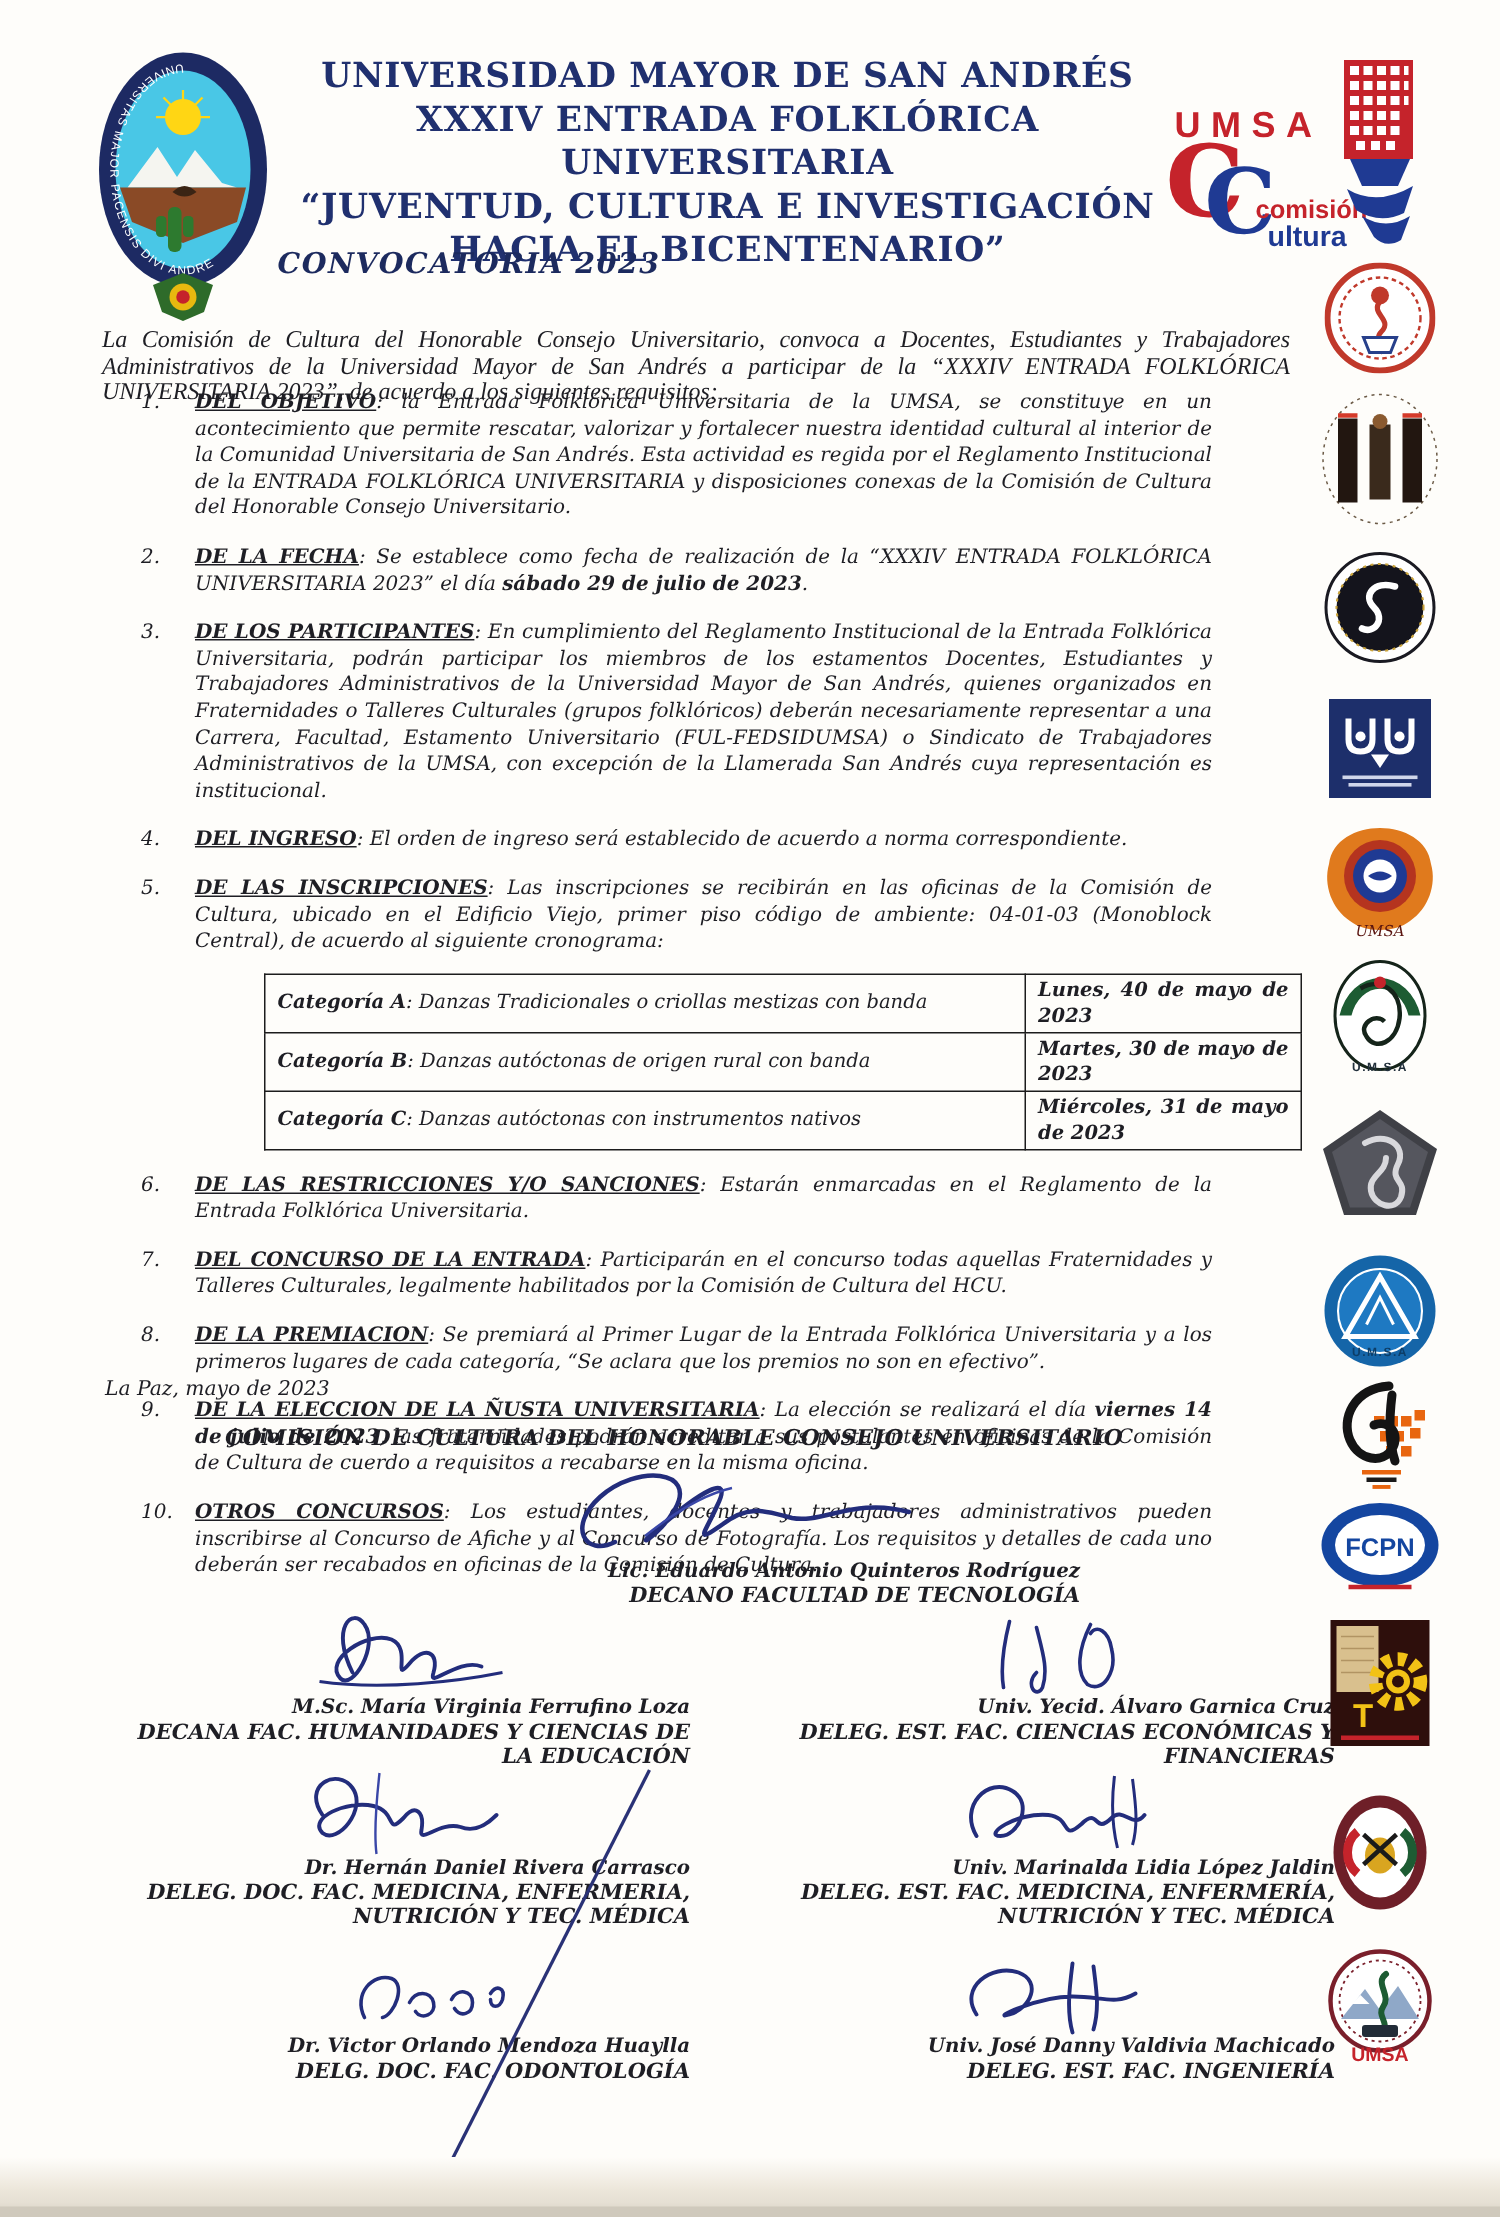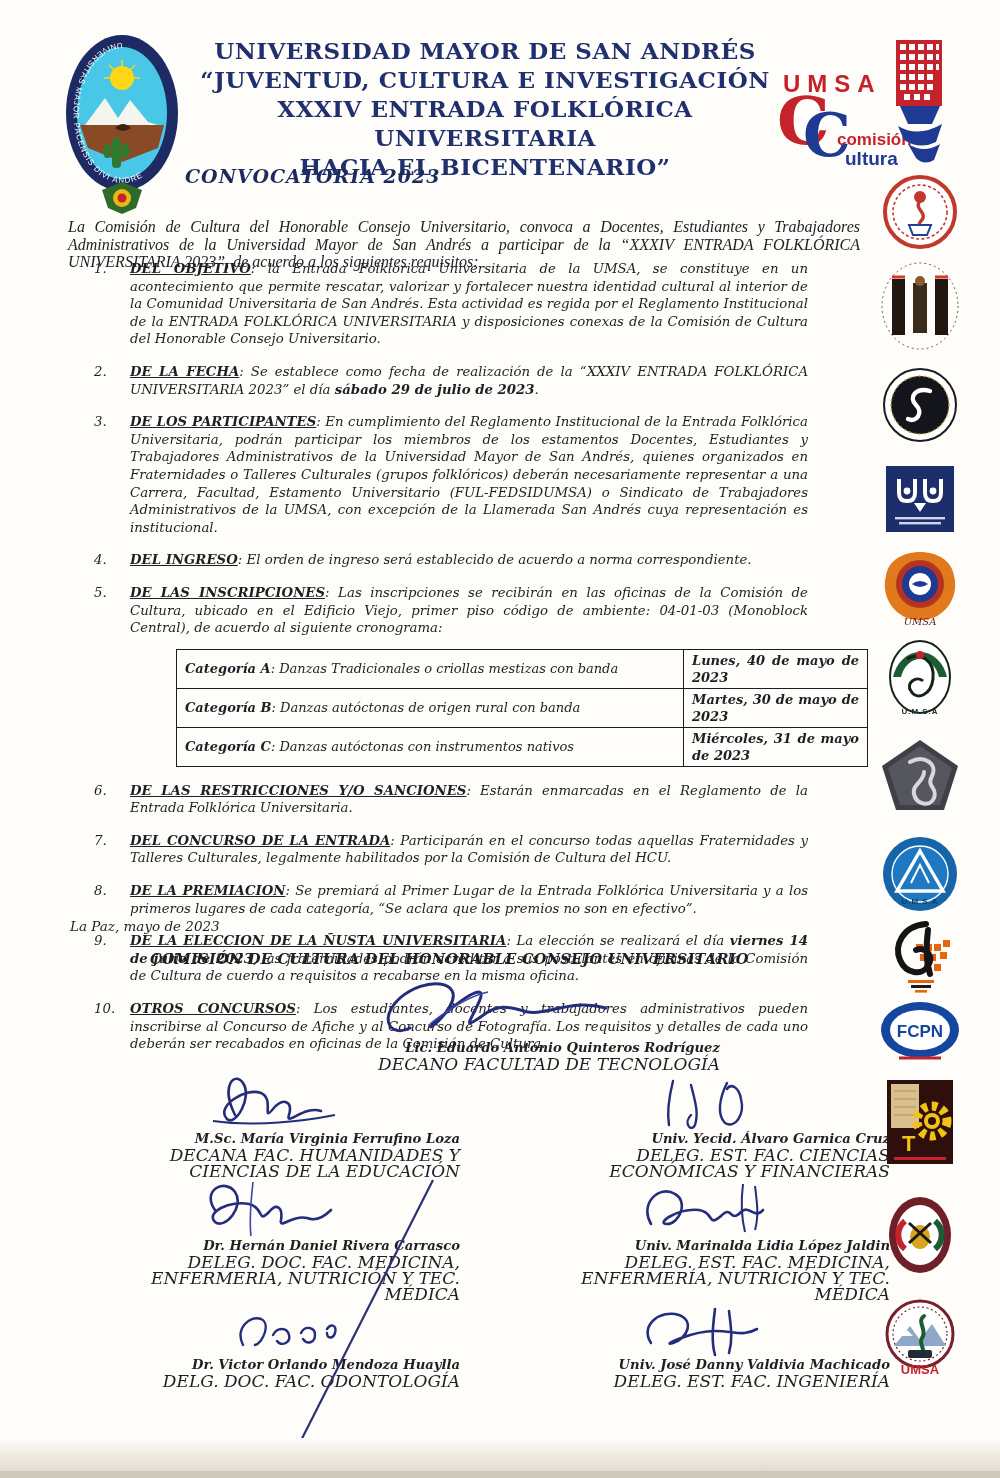--- a/index.html
+++ b/index.html
@@ -33,21 +33,21 @@
   .sched td{border:1.5px solid #1c1c1c;padding:2px 8px;line-height:17px;}
   .sched td.c1{width:490px;}
   .sched .catb,.sched .date{font-weight:bold;}
   
   .placedate{position:absolute;left:70px;top:918px;font-style:italic;font-size:13.5px;}
   .committee{position:absolute;left:150px;top:950px;width:660px;
              font-style:italic;font-weight:bold;font-size:14.5px;letter-spacing:.3px;}
   .sig{position:absolute;text-align:right;font-style:italic;}
   .sig .scr{display:block;margin:0 auto;}
   .sig .nm{font-weight:bold;font-size:13.2px;line-height:16px;}
-  .sig .rl{font-weight:normal;font-size:17px;line-height:16px;}
+  .sig .rl{font-weight:bold;font-size:14px;line-height:16px;}
   .sig1{left:280px;top:978px;width:440px;}
   .s2l{left:80px;top:1075px;width:380px;} .s2r{left:510px;top:1075px;width:380px;}
   .s3l{left:80px;top:1180px;width:380px;} .s3r{left:510px;top:1180px;width:380px;}
   .s4l{left:80px;top:1305px;width:380px;} .s4r{510px;top:1305px;}
   .s4r{left:510px;top:1305px;width:380px;}
   .stray{position:absolute;left:255px;top:1178px;pointer-events:none;}
   
   .slogo{position:absolute;left:865px;width:110px;display:flex;flex-direction:column;
          align-items:center;justify-content:center;font-family:"Liberation Sans",sans-serif;}
   .bottomband{position:absolute;left:0;top:1438px;width:1000px;height:40px;
@@ -84,22 +84,22 @@
       <rect x="44" y="114" width="7" height="14" rx="3" fill="#2d7a2f"></rect>
       <rect x="62" y="114" width="7" height="14" rx="3" fill="#2d7a2f"></rect>
       <polygon points="62,152 82,160 76,178 62,184 48,178 42,160" fill="#2e6b2a"></polygon>
       <circle cx="62" cy="168" r="9" fill="#e8b90f"></circle>
       <circle cx="62" cy="168" r="4.5" fill="#c5232b"></circle>
     </svg>
   </div>
 
   <div class="titleblock">
     <div class="tl">UNIVERSIDAD MAYOR DE SAN ANDRÉS</div>
+    <div class="tl">XXXIV ENTRADA FOLKLÓRICA UNIVERSITARIA</div>
     <div class="tl">“JUVENTUD, CULTURA E INVESTIGACIÓN</div>
-    <div class="tl">XXXIV ENTRADA FOLKLÓRICA UNIVERSITARIA</div>
     <div class="tl">HACIA EL BICENTENARIO”</div>
   </div>
   <div class="subtitle">CONVOCATORIA 2023</div>
 
   <div class="cclogo">
     <span class="umsa">UMSA</span>
     <span class="cred">C</span>
     <span class="cblue">C</span>
     <span class="com">comisión</span>
     <span class="de">de</span>

